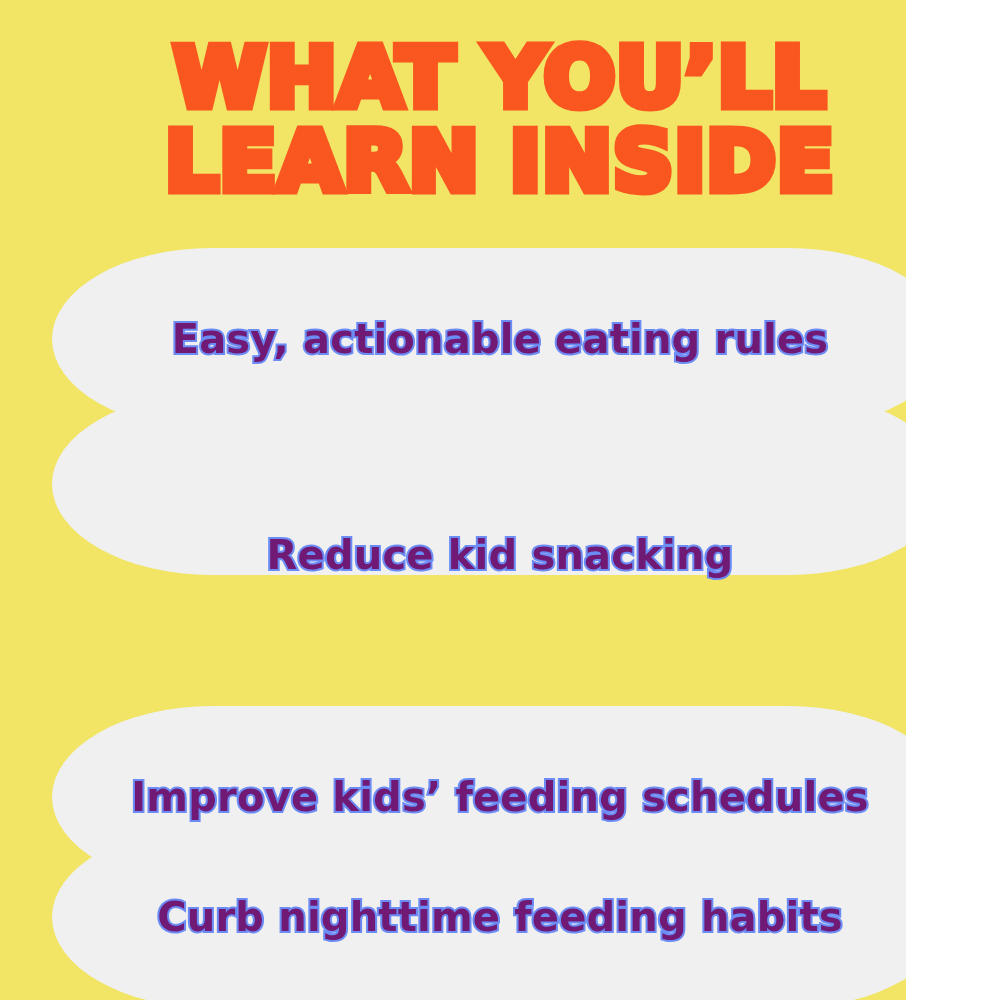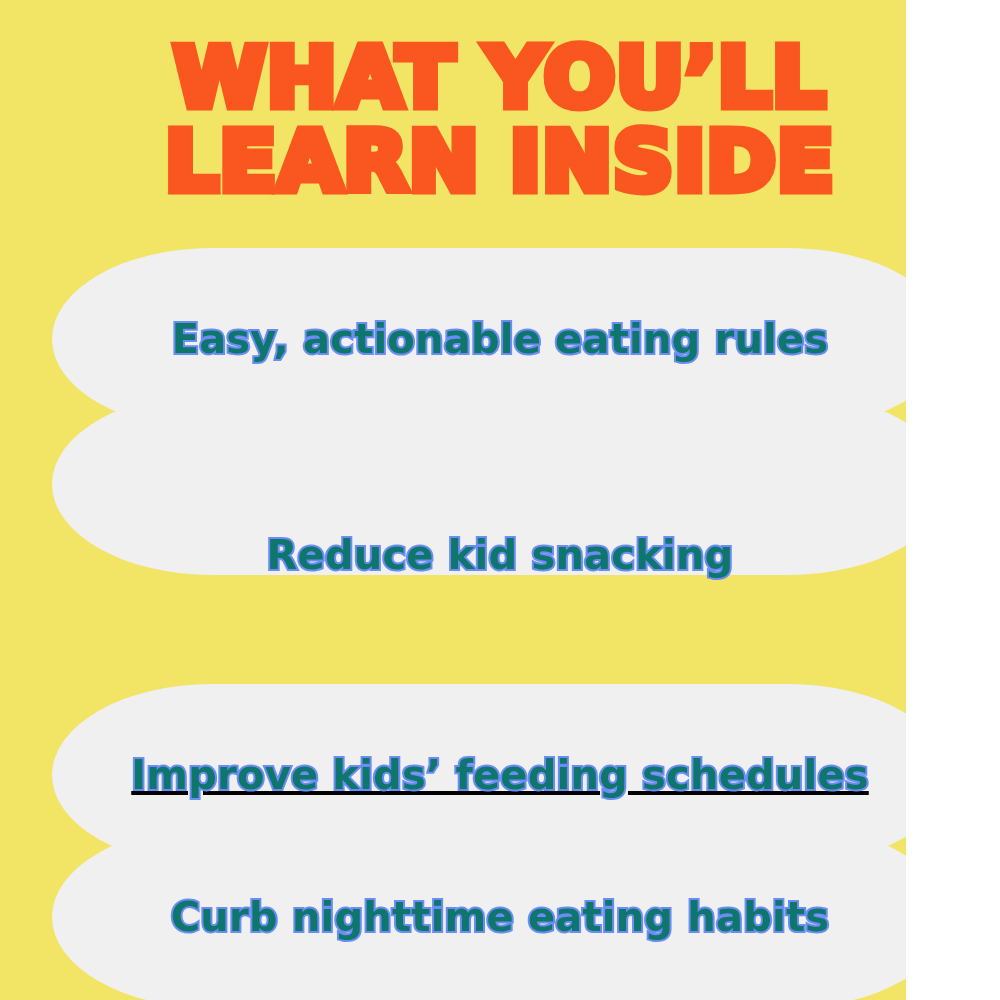--- a/index.html
+++ b/index.html
@@ -66,25 +66,25 @@
     background: #F0F0F0;
     border-radius: 160px / 91px;
     display: flex;
     align-items: center;
     justify-content: center;
   }
   
   .learn-card.pos-0 { top: 0px;   z-index: 1; }
   .learn-card.pos-1 { top: 145px; z-index: 2; align-items: flex-end; }
   .learn-card.pos-2 { top: 290px; z-index: 3; }
-  .learn-card.pos-3 { top: 436px; z-index: 4; text-decoration: underline; }
+  .learn-card.pos-3 { top: 458px; z-index: 4; }
   .learn-card.pos-4 { top: 578px; z-index: 5; }
 
   .learn-card-label {
-    color: #0f766e;
+    color: #701a75;
     font-family: "DejaVu Sans", sans-serif;
     font-weight: 700;
     font-size: 40px;
     line-height: 1;
     white-space: nowrap;
     letter-spacing: 0.2px;
     -webkit-text-stroke: 4px #6C8CF5;
     paint-order: stroke fill;
     user-select: none;
   }
@@ -108,17 +108,17 @@
     <div class="learn-card pos-1">
       <span class="learn-card-label">Reduce kid snacking</span>
     </div>
 
 
     <div class="learn-card pos-3">
       <span class="learn-card-label">Improve kids’ feeding schedules</span>
     </div>
 
     <div class="learn-card pos-4">
-      <span class="learn-card-label">Curb nighttime eating habits</span>
+      <span class="learn-card-label">Curb nighttime feeding habits</span>
     </div>
 
   </div>
 </div>
 
 </body></html>

